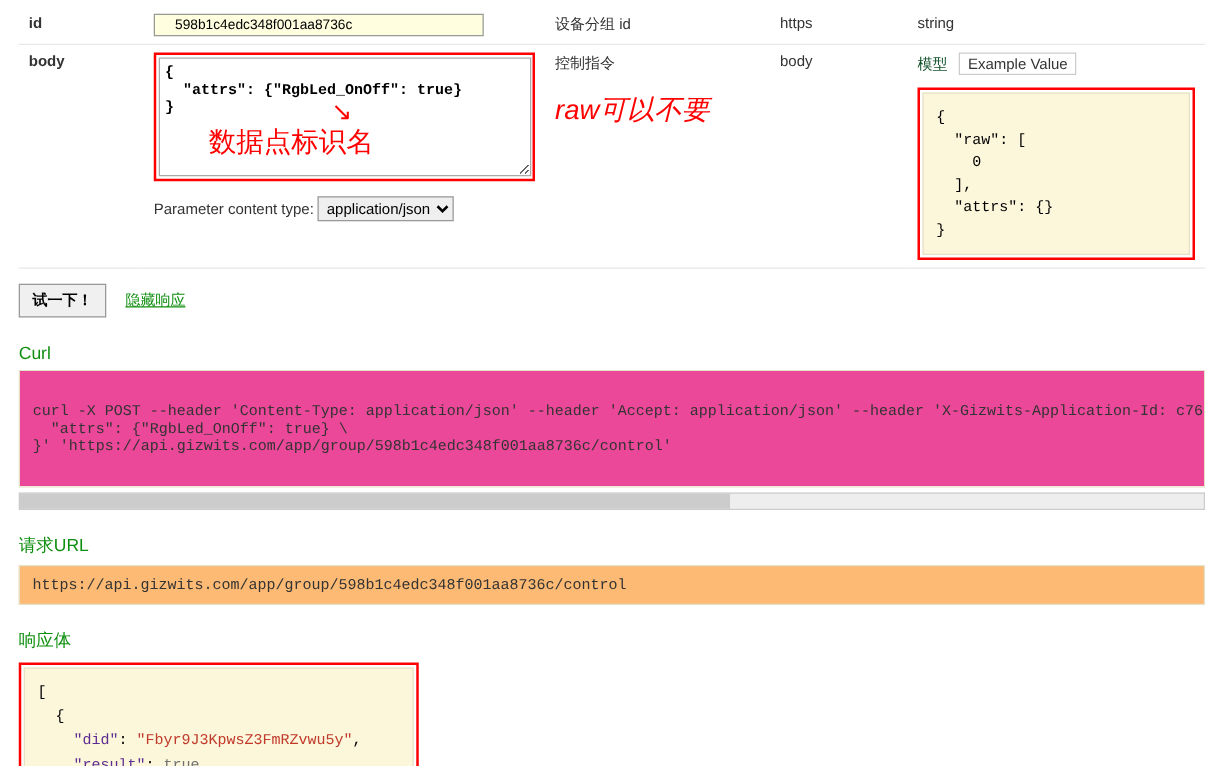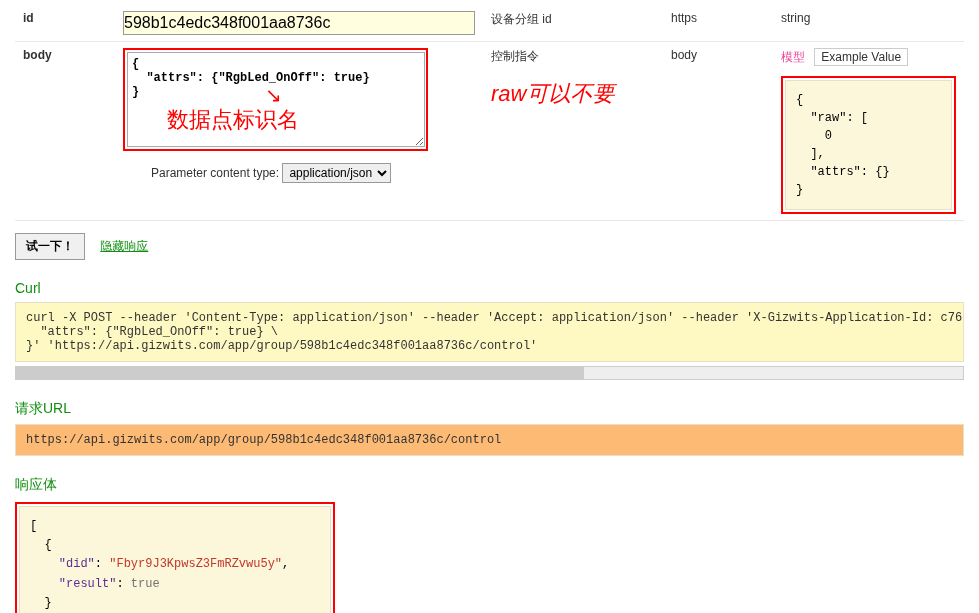--- a/index.html
+++ b/index.html
@@ -4,38 +4,38 @@
   <style>
     * { box-sizing: border-box; margin: 0; padding: 0; }
     body { font-family: "Microsoft YaHei", Arial, sans-serif; font-size: 12px; background: #fff; color: #333; padding: 5px 15px 15px 15px; width: 979px; }
     table.params { width: 100%; border-collapse: collapse; }
     table.params td { padding: 6px 8px; vertical-align: top; border-bottom: 1px solid #e8e8e8; }
     table.params td.col-label { width: 100px; font-weight: bold; }
     table.params td.col-input { width: 320px; }
     table.params td.col-desc { width: 180px; }
     table.params td.col-in { width: 110px; }
     table.params td.col-type { }
-    .input-text { width: 352px; padding: 2px 0; border: 1px solid #999; background: #ffffe0; font-family: inherit; font-size: 16px; }
+    .input-text { width: 264px; padding: 2px 16px; border: 1px solid #999; background: #ffffe0; font-family: inherit; font-size: 11px; }
     .body-wrap { position: relative; border: 2px solid red; padding: 2px; width: 305px; }
     .body-textarea { width: 298px; height: 95px; border: 1px solid #aaa; padding: 4px; font-family: "Courier New", monospace; font-size: 12px; font-weight: bold; resize: both; display: block; }
     .arrow-red { position: absolute; top: 33px; left: 140px; color: red; font-size: 20px; pointer-events: none; }
     .anno-red { position: absolute; top: 55px; left: 42px; color: red; font-size: 22px; pointer-events: none; }
-    .pct-line { margin-top: 12px; font-size: 12px; margin-left: 28px; }
+    .pct-line { margin-top: 12px; font-size: 12px; }
     .pct-select { border: 1px solid #999; font-size: 12px; padding: 1px 2px; }
     .model-tabs { font-size: 12px; }
-    .model-tabs .tab-m { color: #ec4899; margin-right: 6px; }
+    .model-tabs .tab-m { color: #14532d; margin-right: 6px; }
     .model-tabs .tab-e { border: 1px solid #ccc; padding: 1px 6px; background: #fff; display: inline-block; }
     .example-box { margin-top: 10px; border: 2px solid red; padding: 2px; }
     .example-box-inner { background: #fcf6db; border: 1px solid #e5e0c6; padding: 10px; font-family: "Courier New", monospace; font-size: 12px; white-space: pre; line-height: 1.5; color: #000; }
     .raw-anno { color: red; font-size: 22px; margin-top: 14px; font-style: italic; }
     .action-row { margin: 12px 0 8px 0; }
     .btn-try { border: 1px solid #999; background: #f0f0f0; padding: 4px 10px; font-size: 12px; cursor: pointer; font-weight: bold; }
     .link-hide { color: #0f8f0f; text-decoration: underline; margin-left: 12px; font-size: 12px; }
     .section-h { color: #0f8f0f; font-size: 14px; margin: 20px 0 6px 0; }
-    .code-block { background: #fef9c3; border: 1px solid #e5e0c6; padding: 8px 10px; font-family: "Courier New", monospace; font-size: 12px; white-space: pre; overflow-x: auto; position: relative; }
+    .code-block { background: #ec4899; border: 1px solid #e5e0c6; padding: 25px 10px; font-family: "Courier New", monospace; font-size: 12px; white-space: pre; overflow-x: auto; position: relative; }
     .scrollbar { height: 14px; background: #eee; border: 1px solid #ccc; margin-top: 4px; position: relative; }
     .scrollbar-thumb { position: absolute; left: 0; top: 0; height: 12px; width: 60%; background: #ccc; }
     .url-block { background: #fdba74; border: 1px solid #e5e0c6; padding: 8px 10px; font-family: "Courier New", monospace; font-size: 12px; }
     .resp-box { border: 2px solid red; padding: 2px; margin-top: 8px; width: 320px; }
     .resp-inner { background: #fcf6db; border: 1px solid #e5e0c6; padding: 10px; font-family: "Courier New", monospace; font-size: 12px; line-height: 1.6; }
     .json-key { color: #5c2d91; }
     .json-str { color: #c0392b; }
     .json-bool { color: #737373; }
     .json-pun { color: #000; }
   </style>

